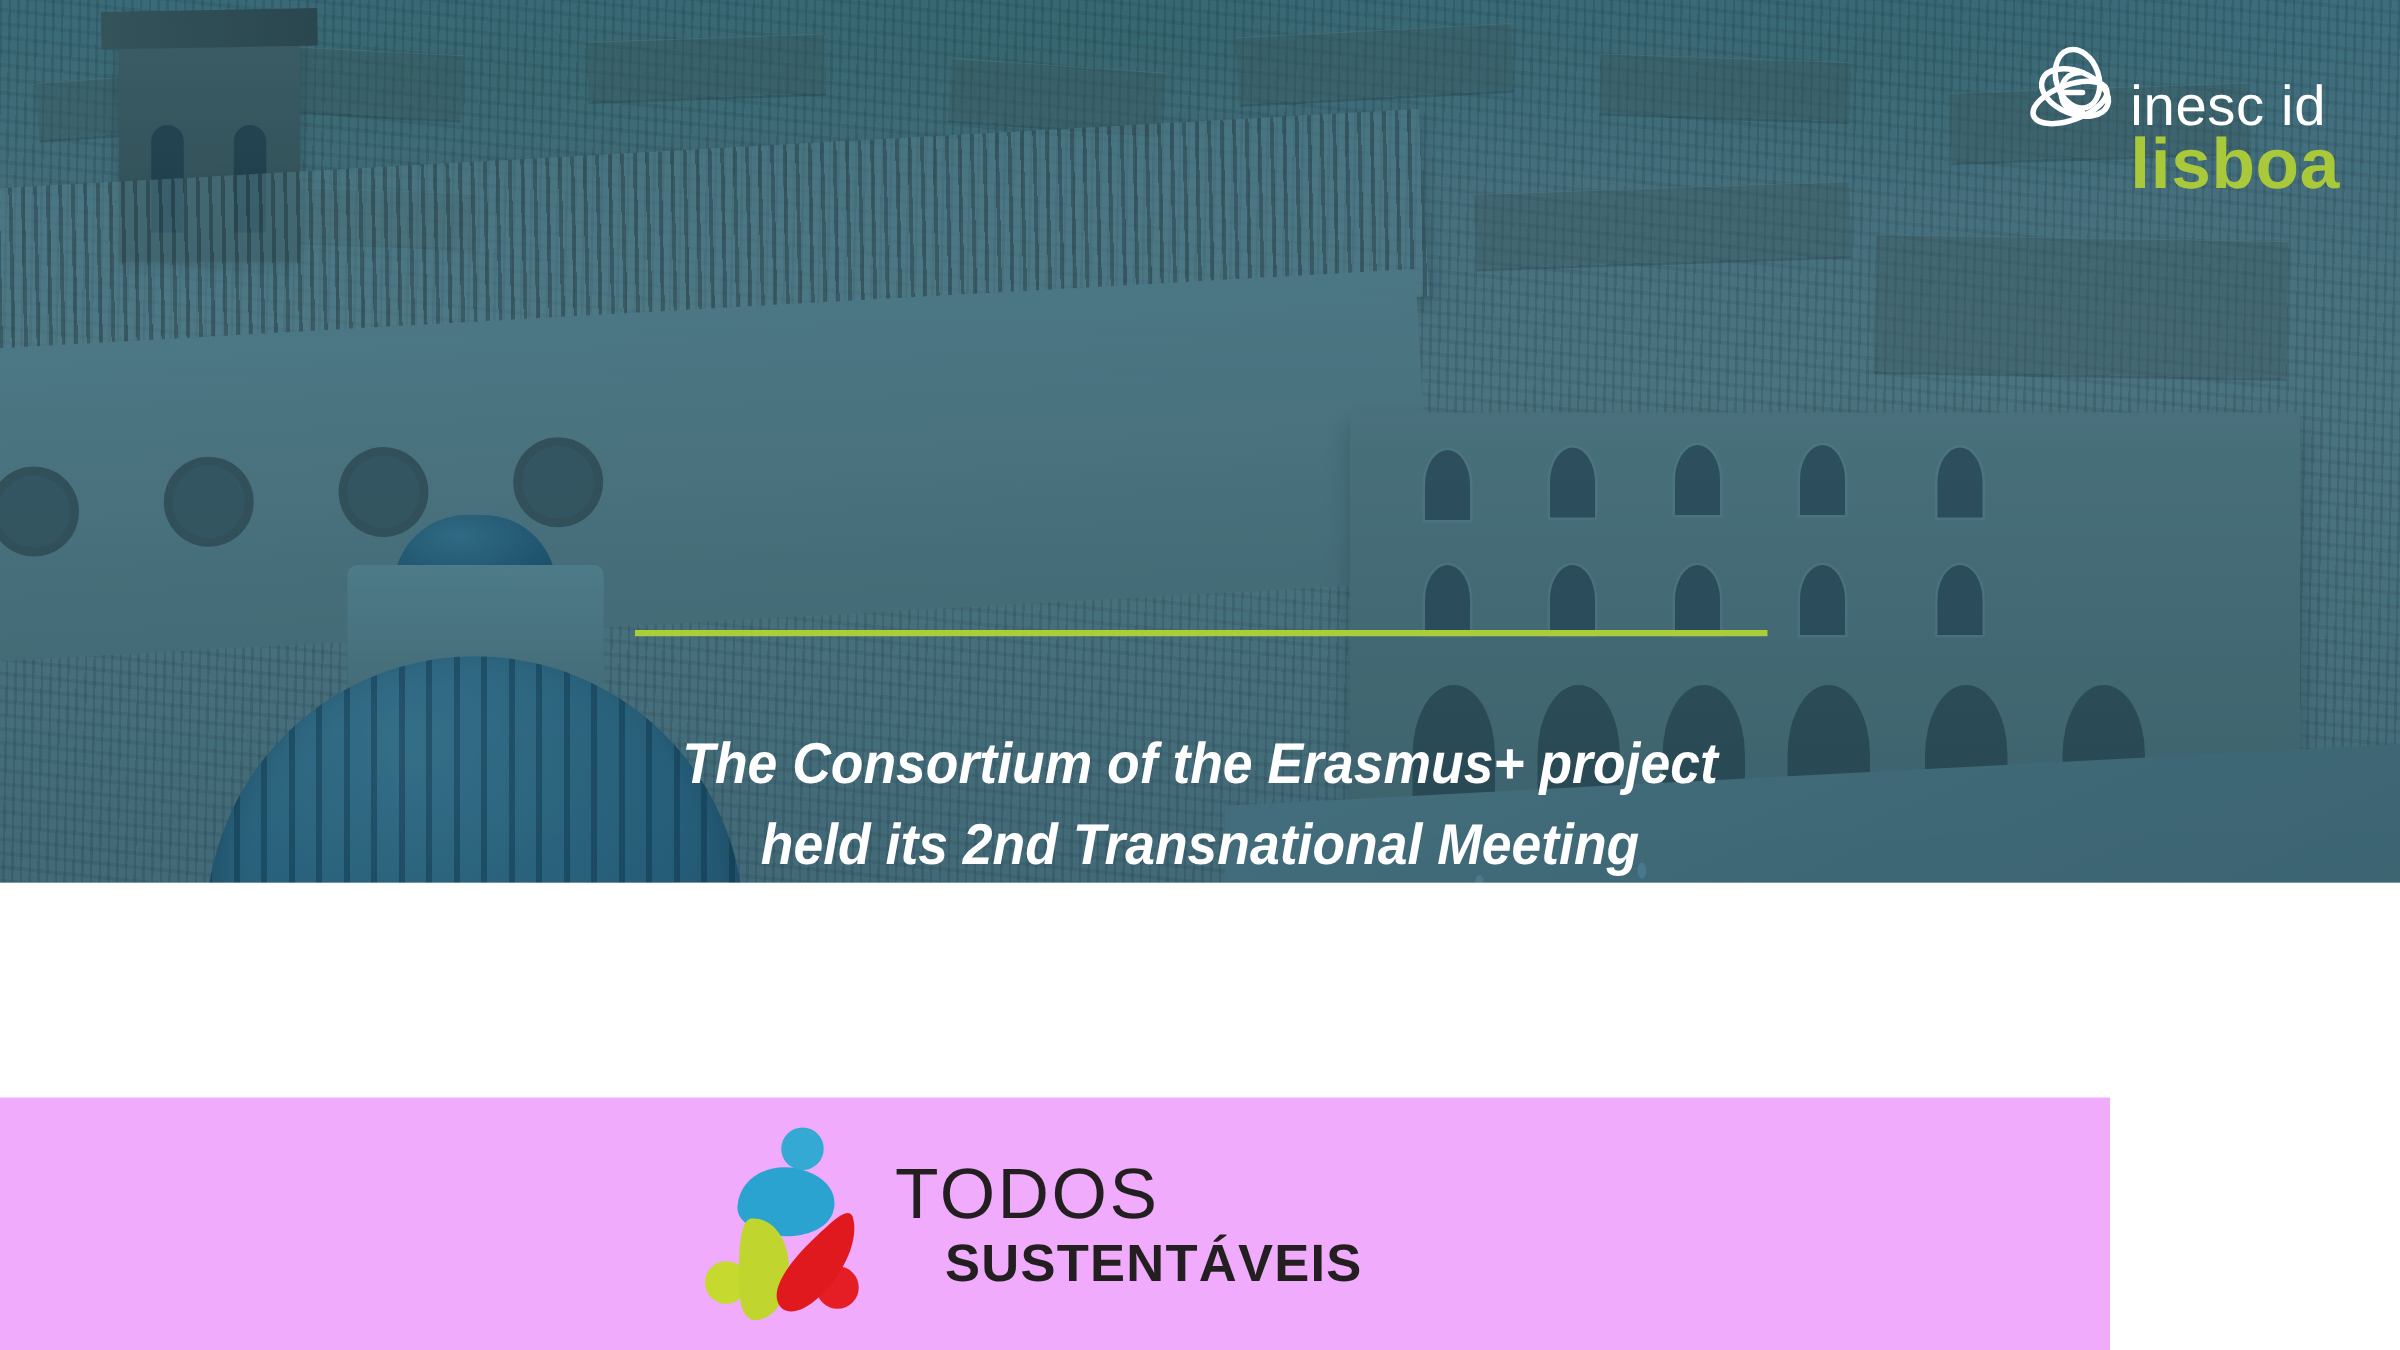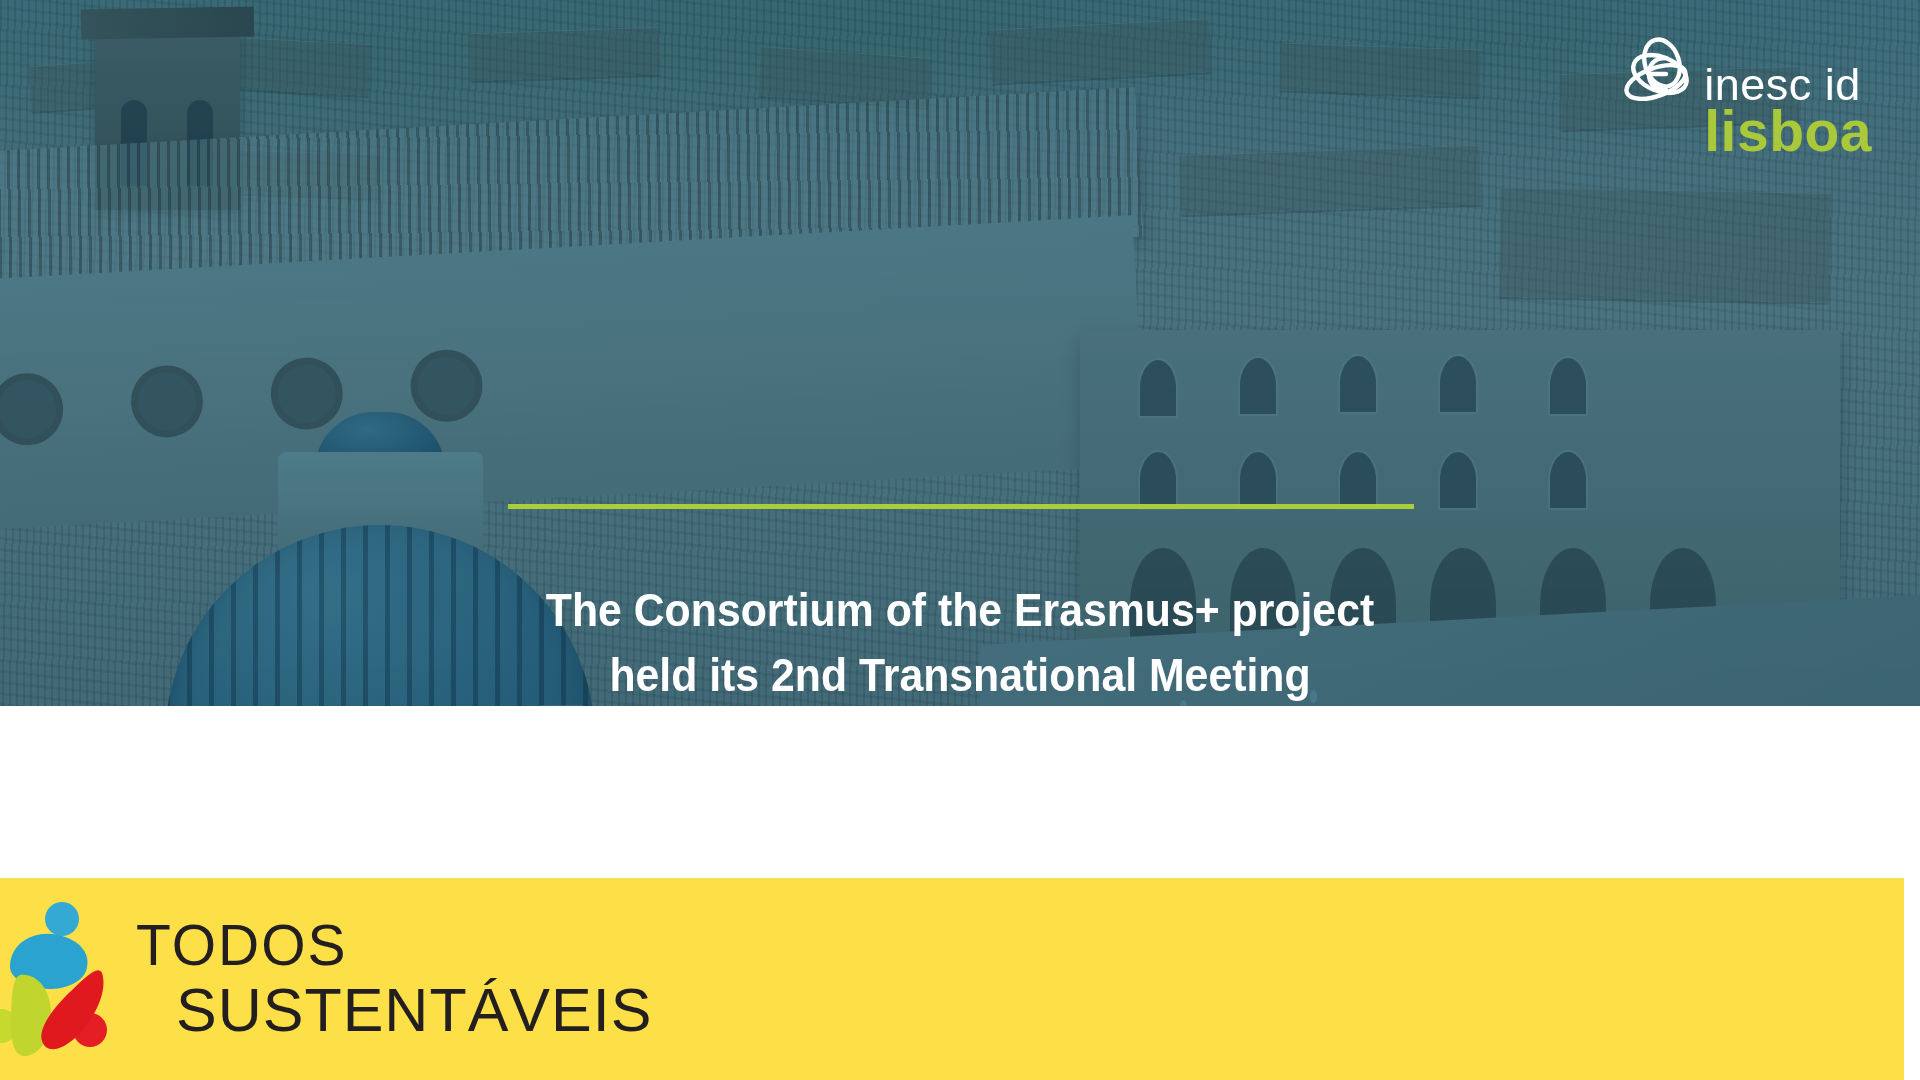--- a/index.html
+++ b/index.html
@@ -78,32 +78,32 @@
 
   
   .headline{position:absolute;left:0;right:0;top:196px;text-align:center;}
   .h-line1{font-size:83px;font-weight:700;color:#ffffff;letter-spacing:.5px;
     line-height:1.04;transform:scaleX(.86);transform-origin:center;white-space:nowrap;}
   .h-line2{font-size:83px;font-weight:300;color:#ffffff;letter-spacing:.5px;
     line-height:1.12;margin-top:8px;transform:scaleX(.86);transform-origin:center;white-space:nowrap;}
   .rule{position:absolute;left:508px;top:504px;width:906px;height:5px;background:#aacd3a;}
 
   
-  .sub{position:absolute;left:0;right:0;top:578px;text-align:center;}
+  .sub{position:absolute;left:0;right:0;top:578px;text-align:center;font-style:italic;}
   .sub-line{font-size:46px;font-weight:600;color:#ffffff;line-height:1.42;
     transform:scaleX(.93);transform-origin:center;white-space:nowrap;}
 
   
-  .band{position:absolute;left:0;top:878px;width:1904px;height:202px;background:#fde047;
-    display:flex;align-items:center;}
+  .band{position:absolute;left:0;top:878px;width:1688px;height:202px;background:#f0abfc;
+    display:flex;align-items:center;justify-content:center;}
   .todos{display:flex;align-items:center;gap:26px;transform:translateX(-18px);}
   .todos-mark{width:128px;height:160px;flex:0 0 auto;}
   .todos-words{display:flex;flex-direction:column;line-height:1.0;}
   .todos-1{font-size:57px;font-weight:300;color:#231f20;letter-spacing:2px;}
-  .todos-2{font-size:61px;font-weight:400;color:#231f20;letter-spacing:1px;margin-top:6px;margin-left:40px;}
+  .todos-2{font-size:42px;font-weight:700;color:#231f20;letter-spacing:1px;margin-top:6px;margin-left:40px;}
 </style>
 </head>
 <body>
 
 <div class="slide">
 
   <div class="hero">
 
     <div class="photo">
       <div class="roofs"></div>

